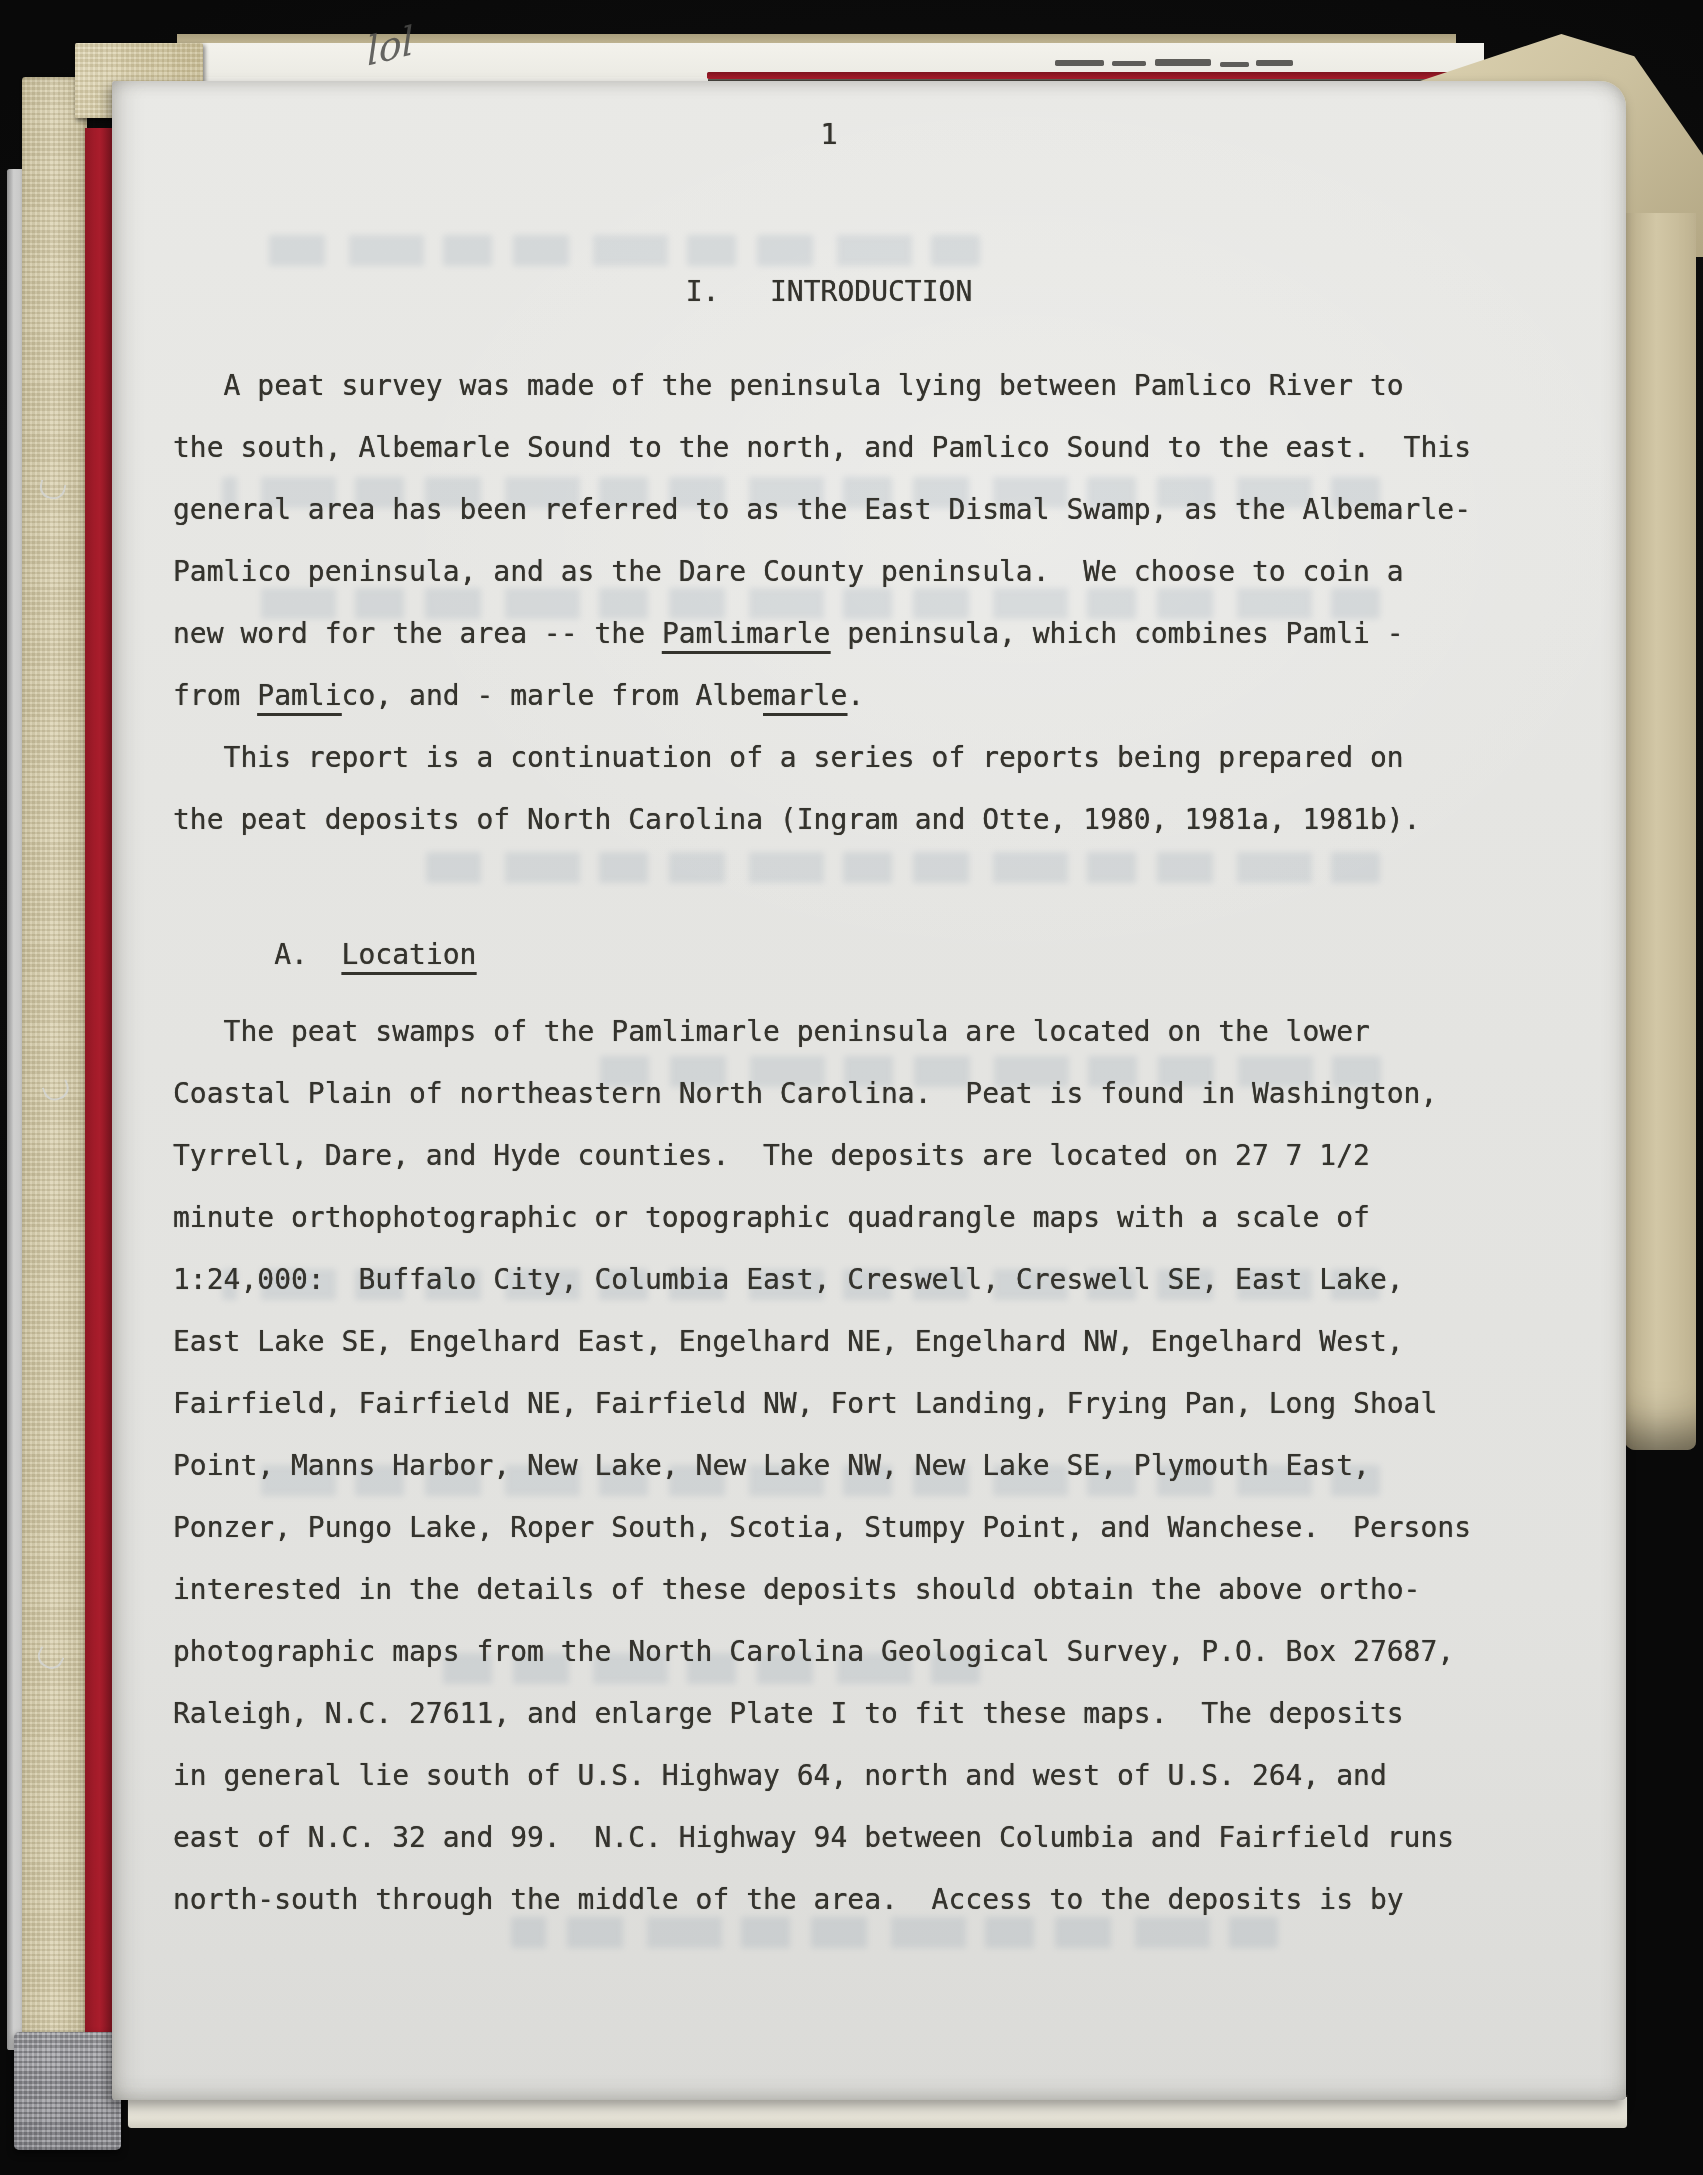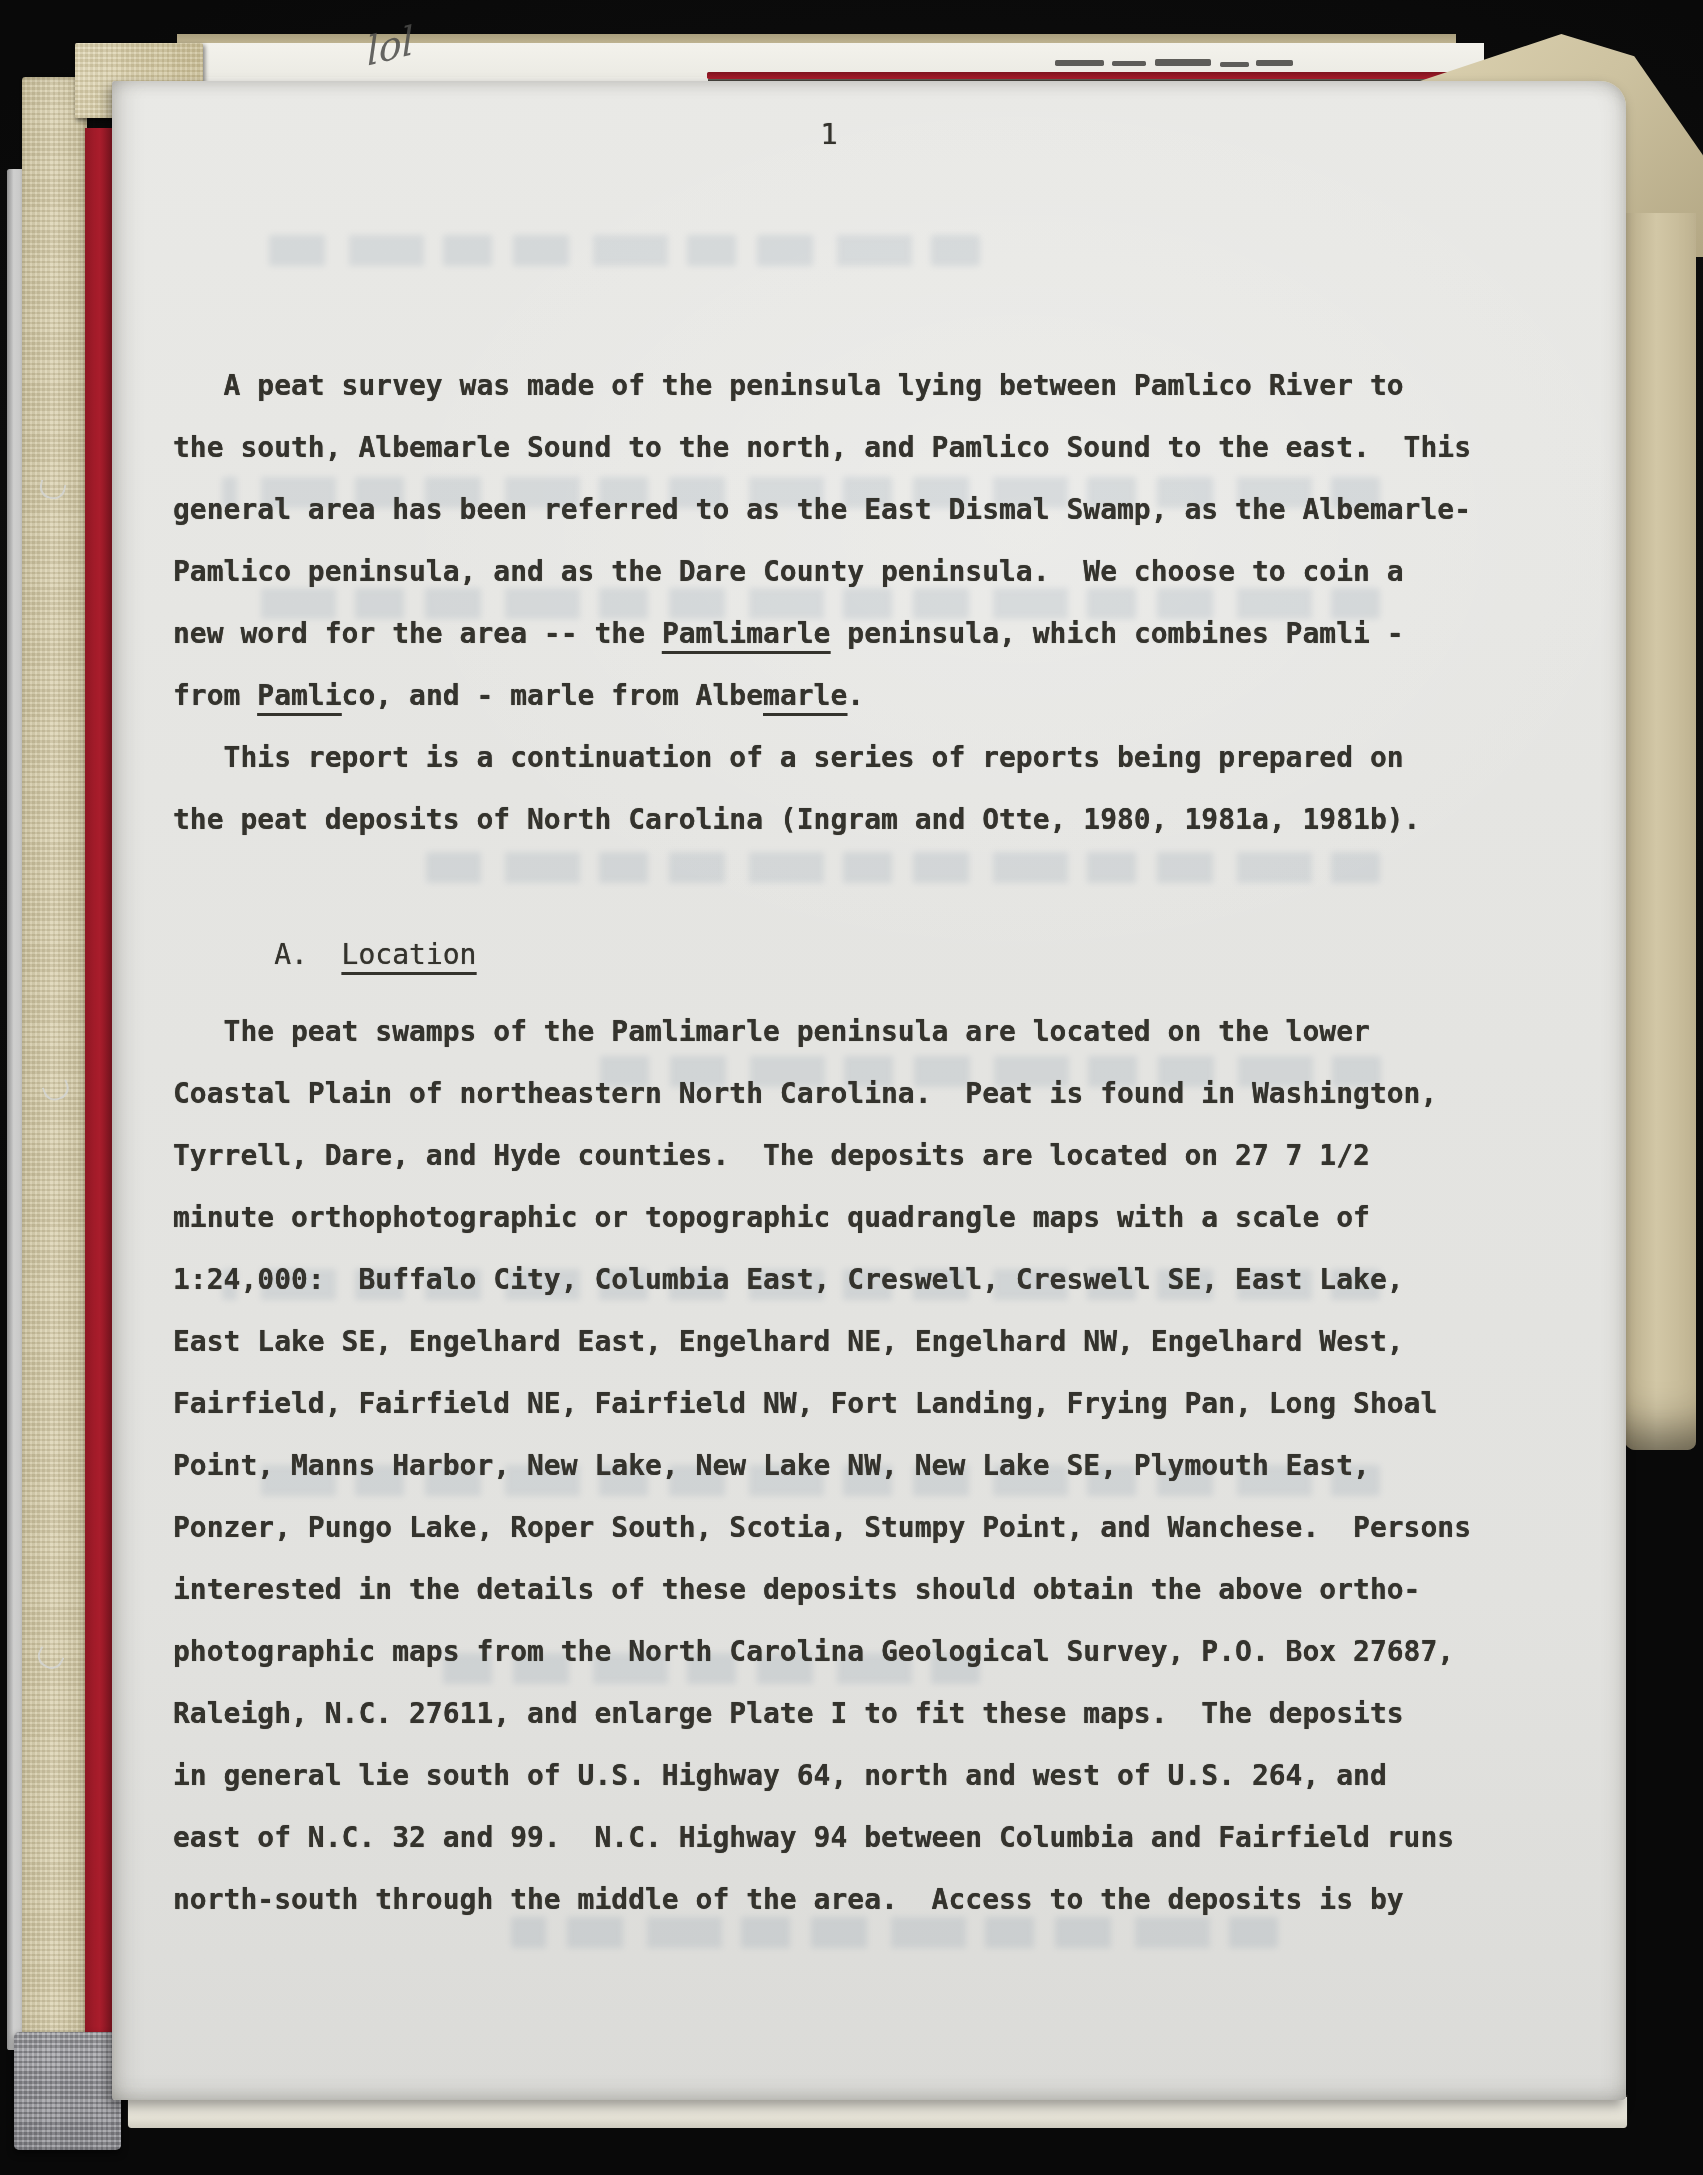--- a/index.html
+++ b/index.html
@@ -93,21 +93,21 @@
 
   
   .typed{ color:#34332d; font-size:28px;
     text-shadow:0 0 0.7px rgba(47,46,40,.85); white-space:pre; }
   .pagenum{ left:61px; top:36px; width:1312px; text-align:center; font-size:29px; }
   .main-heading{ left:61px; top:180px; width:1312px; height:62px; line-height:62px; text-align:center; }
   .section-heading{ left:61px; top:781px; width:1312px; height:62px; line-height:62px; text-align:left; }
   .para{ left:61px; width:1329px; }
   .para1{ top:274px; }
   .para2{ top:920px; }
-  .tline{ height:62px; line-height:62px; white-space:pre;font-weight:bold; }
+  .tline{ height:62px; line-height:62px; white-space:pre; }
   .uline{ text-decoration:underline; text-decoration-thickness:2.6px; text-underline-offset:7.7px; }
 </style>
 </head>
 <body>
 
 <div id="stage">
 
   <div class="abs prev-page-sliver"></div>
   <div class="abs cloth-strip"></div>
   <div class="abs stitch" style="left:39px;top:482px;transform:rotate(12deg);"></div>
@@ -142,20 +142,21 @@
     <div class="ghost" style="left:144px;top:507px;width:1124px;"></div>
     <div class="ghost" style="left:314px;top:771px;width:954px;"></div>
     <div class="ghost" style="left:485px;top:975px;width:784px;"></div>
     <div class="ghost" style="left:110px;top:1188px;width:1158px;"></div>
     <div class="ghost" style="left:144px;top:1384px;width:1124px;"></div>
     <div class="ghost" style="left:314px;top:1572px;width:554px;"></div>
     <div class="ghost" style="left:399px;top:1836px;width:767px;"></div>
 
     <div class="abs typed pagenum">1</div>
 
+    <div class="abs typed main-heading">I.   INTRODUCTION</div>
 
     <div class="abs typed para para1"><div class="tline"><span>   A peat survey was made of the peninsula lying between Pamlico River to</span></div><div class="tline"><span>the south, Albemarle Sound to the north, and Pamlico Sound to the east.  This</span></div><div class="tline"><span>general area has been referred to as the East Dismal Swamp, as the Albemarle-</span></div><div class="tline"><span>Pamlico peninsula, and as the Dare County peninsula.  We choose to coin a</span></div><div class="tline"><span>new word for the area -- the </span><span class="uline">Pamlimarle</span><span> peninsula, which combines Pamli -</span></div><div class="tline"><span>from </span><span class="uline">Pamli</span><span>co, and - marle from Albe</span><span class="uline">marle</span><span>.</span></div><div class="tline"><span>   This report is a continuation of a series of reports being prepared on</span></div><div class="tline"><span>the peat deposits of North Carolina (Ingram and Otte, 1980, 1981a, 1981b).</span></div></div>
 
     <div class="abs typed section-heading">
       <span>A.  </span><span class="uline">Location</span>
     </div>
 
     <div class="abs typed para para2"><div class="tline"><span>   The peat swamps of the Pamlimarle peninsula are located on the lower</span></div><div class="tline"><span>Coastal Plain of northeastern North Carolina.  Peat is found in Washington,</span></div><div class="tline"><span>Tyrrell, Dare, and Hyde counties.  The deposits are located on 27 7 1/2</span></div><div class="tline"><span>minute orthophotographic or topographic quadrangle maps with a scale of</span></div><div class="tline"><span>1:24,000:  Buffalo City, Columbia East, Creswell, Creswell SE, East Lake,</span></div><div class="tline"><span>East Lake SE, Engelhard East, Engelhard NE, Engelhard NW, Engelhard West,</span></div><div class="tline"><span>Fairfield, Fairfield NE, Fairfield NW, Fort Landing, Frying Pan, Long Shoal</span></div><div class="tline"><span>Point, Manns Harbor, New Lake, New Lake NW, New Lake SE, Plymouth East,</span></div><div class="tline"><span>Ponzer, Pungo Lake, Roper South, Scotia, Stumpy Point, and Wanchese.  Persons</span></div><div class="tline"><span>interested in the details of these deposits should obtain the above ortho-</span></div><div class="tline"><span>photographic maps from the North Carolina Geological Survey, P.O. Box 27687,</span></div><div class="tline"><span>Raleigh, N.C. 27611, and enlarge Plate I to fit these maps.  The deposits</span></div><div class="tline"><span>in general lie south of U.S. Highway 64, north and west of U.S. 264, and</span></div><div class="tline"><span>east of N.C. 32 and 99.  N.C. Highway 94 between Columbia and Fairfield runs</span></div><div class="tline"><span>north-south through the middle of the area.  Access to the deposits is by</span></div></div>
   </div>
 

